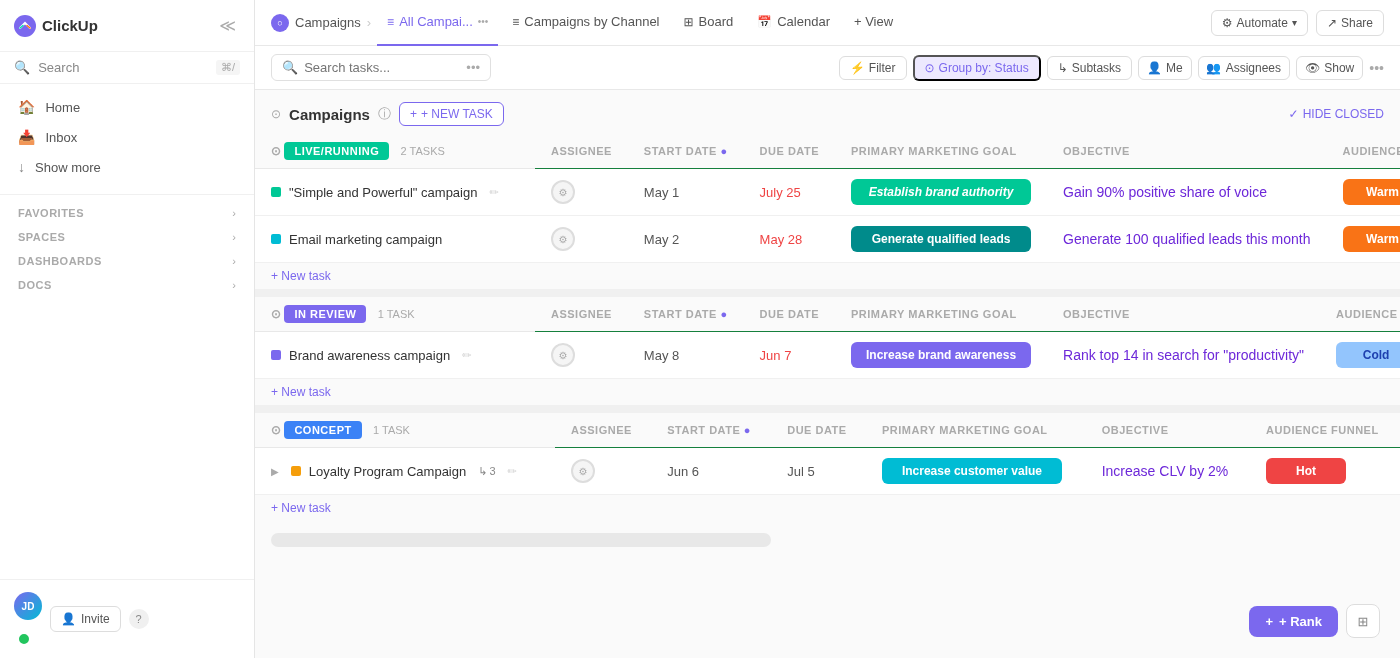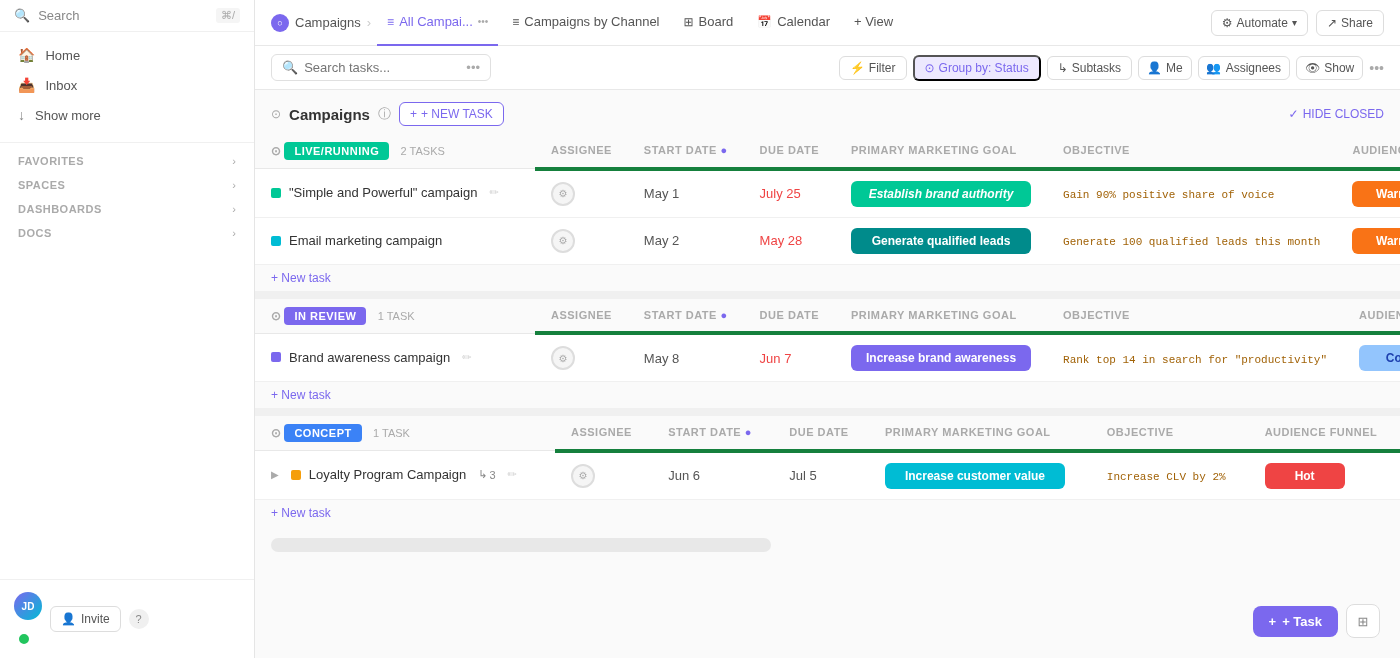--- a/index.html
+++ b/index.html
@@ -127,21 +127,21 @@
       display: inline-flex; align-items: center; gap: 6px;
       border-radius: 4px; padding: 3px 10px; font-size: 11px; font-weight: 700; color: #fff; letter-spacing: 0.5px;
     }
     .status-live { background: #00c896; }
     .status-review { background: #7b68ee; }
     .status-concept { background: #3b82f6; }
 
     .task-count { font-size: 11px; color: #aaa; font-weight: 400; margin-left: 8px; }
     .col-header {
       padding: 5px 16px; font-size: 11px; font-weight: 600; color: #aaa;
-      text-transform: uppercase; letter-spacing: 0.5px; border-bottom: 4px solid #15803d;
+      text-transform: uppercase; letter-spacing: 0.5px; border-bottom: 1px solid #15803d;
       white-space: nowrap;
     }
 
     
     .task-row { background: #fff; border-bottom: 1px solid #f0f0f0; }
     .task-name-cell { padding: 10px 16px; display: flex; align-items: center; gap: 8px; min-width: 280px; }
     .task-color-dot { width: 10px; height: 10px; border-radius: 2px; flex-shrink: 0; }
     .dot-green { background: #00c896; }
     .dot-teal { background: #00bcd4; }
     .dot-blue { background: #7b68ee; }
@@ -160,21 +160,21 @@
     .goal-badge {
       display: inline-flex; align-items: center; justify-content: center;
       border-radius: 6px; padding: 6px 14px; color: #fff; font-size: 12px; font-weight: 600;
       min-width: 180px; text-align: center;
     }
     .goal-green { background: #00c896; font-style: italic; }
     .goal-teal { background: #008b8b; }
     .goal-purple { background: #7b68ee; }
     .goal-cyan { background: #00bcd4; }
 
-    .objective-text { color: #a16207; font-size: 11px; font-family: Liberation Mono, monospace; }
+    .objective-text { color: #6d28d9; font-size: 14px; }
 
     .audience-badge {
       display: inline-flex; align-items: center; justify-content: center;
       border-radius: 6px; padding: 6px 18px; color: #fff; font-size: 12px; font-weight: 600;
       min-width: 80px; text-align: center;
     }
     .audience-warm { background: #f97316; }
     .audience-cold { background: #93c5fd; color: #1e40af; }
     .audience-hot { background: #ef4444; }
 
@@ -204,20 +204,32 @@
 
     
     .bottom-scrollbar { height: 14px; background: #e8e8e8; margin-top: 4px; border-radius: 7px; width: 500px; margin-left: 16px; }
 
     .expand-arrow { color: #aaa; font-size: 10px; cursor: pointer; margin-right: 4px; }
   </style>
 </head>
 <body>
 
 <div id="sidebar">
+  <div id="sidebar-header">
+    <div class="logo">
+      <svg class="logo-icon" viewBox="0 0 22 22" fill="none">
+        <circle cx="11" cy="11" r="11" fill="#7b68ee"></circle>
+        <path d="M6 13L11 8L16 13" stroke="#fff" stroke-width="2" stroke-linecap="round" fill="none"></path>
+        <path d="M6 13L9 10.5" stroke="#00e0b0" stroke-width="1.5" stroke-linecap="round" fill="none"></path>
+        <path d="M13 10.5L16 13" stroke="#f97316" stroke-width="1.5" stroke-linecap="round" fill="none"></path>
+      </svg>
+      <span>ClickUp</span>
+    </div>
+    <span class="sidebar-collapse">≪</span>
+  </div>
 
   <div class="sidebar-search">
     <span>🔍</span>
     <span class="sidebar-search-text">Search</span>
     <span class="sidebar-search-shortcut">⌘/</span>
   </div>
 
   <div class="sidebar-nav">
     <div class="sidebar-nav-item">
       <span class="icon">🏠</span>
@@ -551,18 +563,18 @@
     <div style="padding: 8px 0 4px 0; background:#fafafa;">
       <div class="bottom-scrollbar"></div>
     </div>
 
   </div>
 </div>
 
 <div class="fab-area">
   <button class="fab-task">
     <span>+</span>
-    <span>+ Task</span>
+    <span>+ Rank</span>
   </button>
   <div class="fab-apps">
     <span>⊞</span>
   </div>
 </div>
 
 </body></html>

